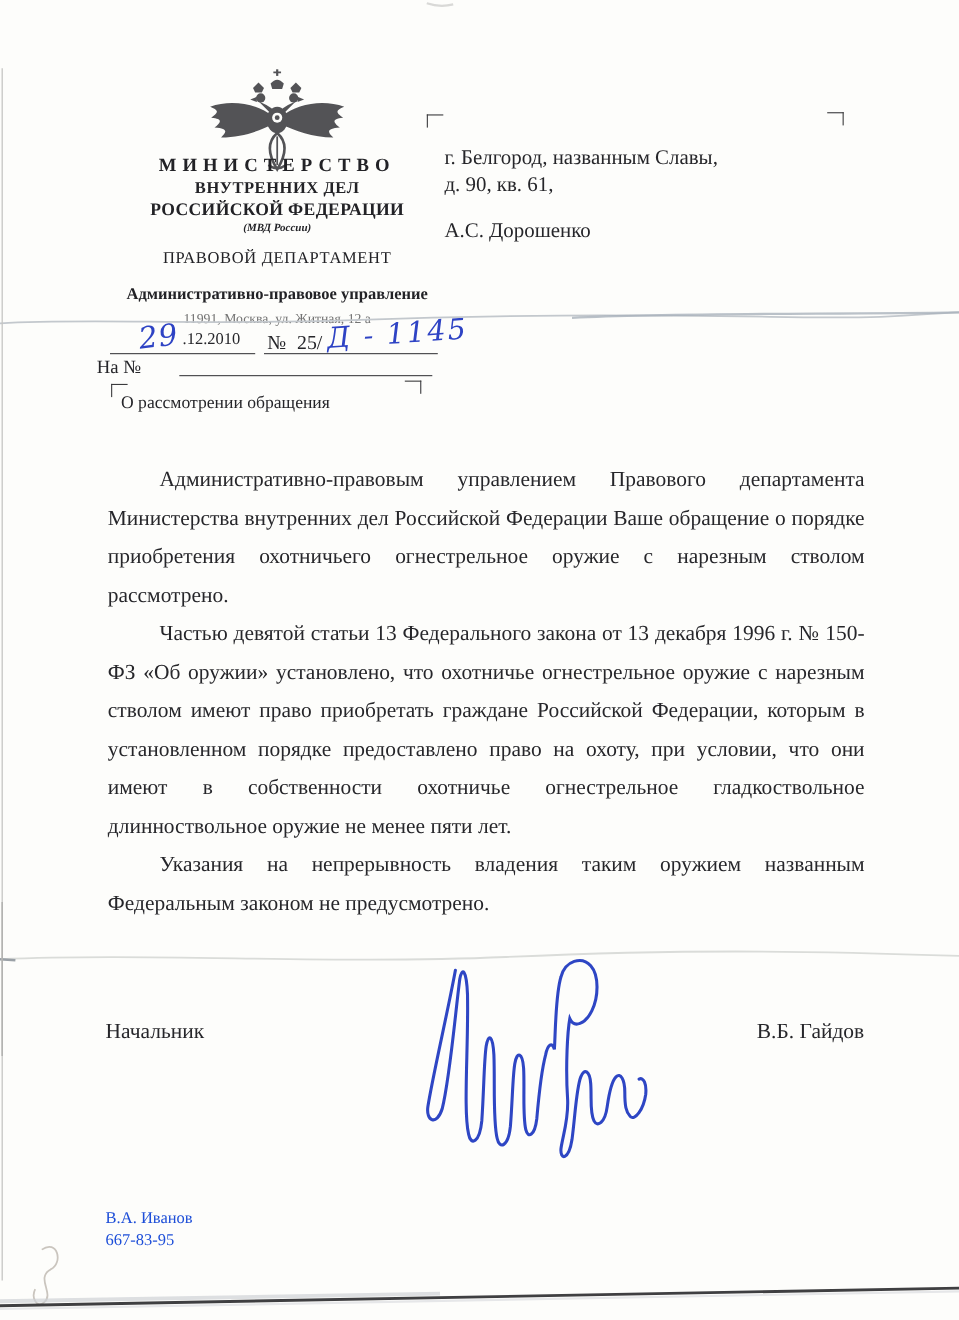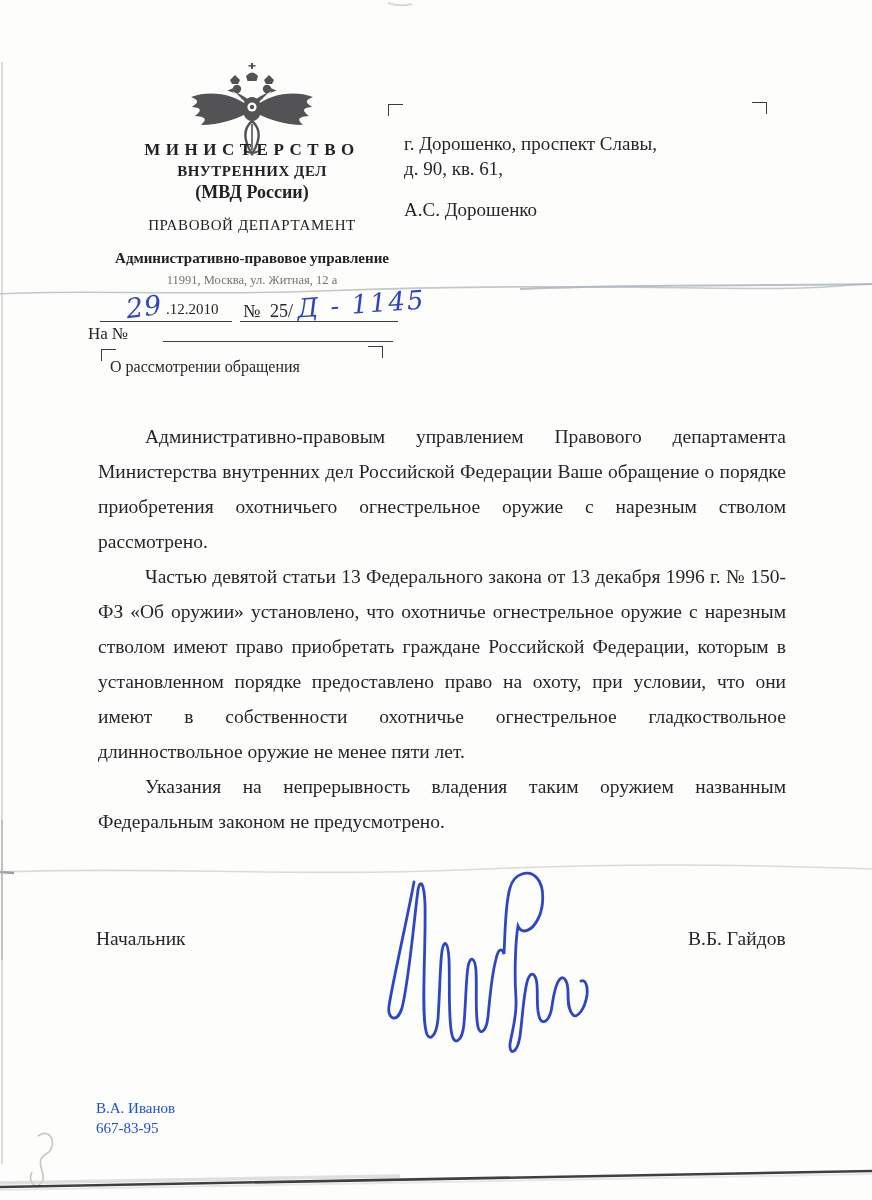--- a/index.html
+++ b/index.html
@@ -10,21 +10,21 @@
     font-family:"Liberation Serif", serif;
     color:#26262a;
     overflow:hidden;
   }
   
   .emblem{position:absolute;left:188px;top:62px;width:128px;height:106px;opacity:.88;}
   .letterhead{position:absolute;left:94px;top:140px;width:316px;text-align:center;color:#222226;}
   .lh1{font-weight:bold;font-size:17px;letter-spacing:5.5px;}
   .lh2{font-weight:bold;font-size:15px;margin-top:3px;letter-spacing:.5px;}
   .lh3{font-weight:bold;font-size:16px;margin-top:2px;letter-spacing:.3px;}
-  .lh4{font-weight:bold;font-size:18px;margin-top:2px;}
+  .lh4{font-weight:bold;font-size:10px;margin-top:2px;font-style:italic;}
   .lh-dept{font-weight:normal;font-size:15px;margin-top:14px;letter-spacing:.6px;}
   .lh-div{font-weight:bold;font-size:15px;margin-top:16px;}
   .lh-addr{font-size:12.5px;margin-top:6px;color:#737373;}
   
   .recipient{position:absolute;left:404px;top:131px;font-size:19px;line-height:25px;}
   .recipient .name{margin-top:16px;}
   .corner{position:absolute;width:14px;height:11px;border-top:1.6px solid #3b3b3d;}
   .corner.tl{border-left:1.6px solid #3b3b3d;}
   .corner.tr{border-right:1.6px solid #3b3b3d;}
   
@@ -84,31 +84,32 @@
 
       <path d="M64 59 C56 66 54 76 64 92 C74 76 72 66 64 59 Z" fill="none" stroke-width="2.4"></path>
       <path d="M64 62 v26" fill="none" stroke-width="1.6"></path>
       <path d="M56 88 q8 6 16 0" fill="none" stroke-width="2"></path>
     </g>
   </svg>
 
   <div class="letterhead">
     <div class="lh1">МИНИСТЕРСТВО</div>
     <div class="lh2">ВНУТРЕННИХ ДЕЛ</div>
+    <div class="lh3">РОССИЙСКОЙ ФЕДЕРАЦИИ</div>
     <div class="lh4">(МВД России)</div>
     <div class="lh-dept">ПРАВОВОЙ ДЕПАРТАМЕНТ</div>
     <div class="lh-div">Административно-правовое управление</div>
     <div class="lh-addr">11991, Москва, ул. Житная, 12 а</div>
   </div>
 
   <div class="corner tl" style="left:388px;top:104px;"></div>
   <div class="corner tr" style="left:752px;top:102px;"></div>
 
   <div class="recipient">
-    <div>г. Дорошенко, проспект Славы,</div>
+    <div>г. Белгород, названным Славы,</div>
     <div>д. 90, кв. 61,</div>
     <div class="name">А.С. Дорошенко</div>
   </div>
 
   <div class="hand hand-day">29</div>
   <div class="ref-printed">.12.2010</div>
   <div class="ref-no-label">№</div>
   <div class="ref-no-prefix">25/</div>
   <div class="hand hand-no">Д - 1145</div>
   <div class="uline ul-a"></div>

